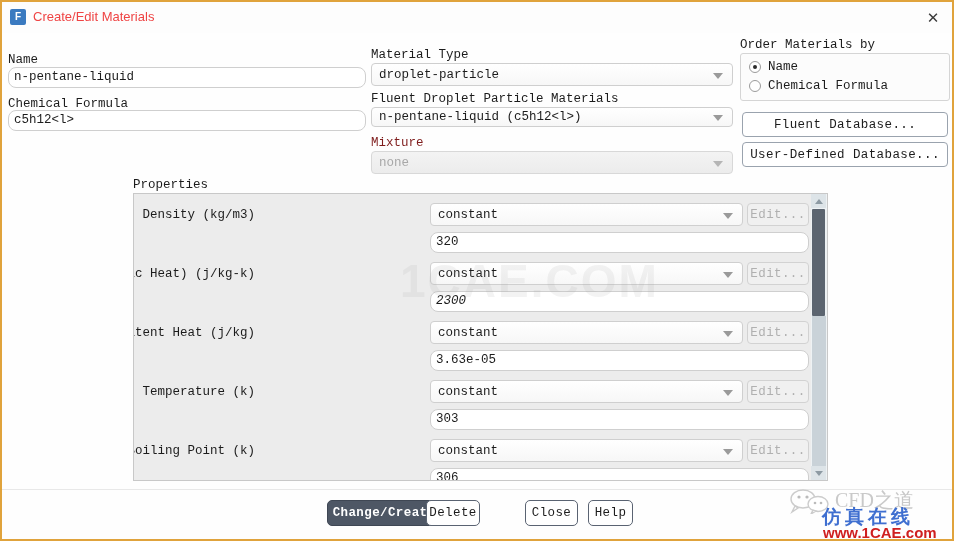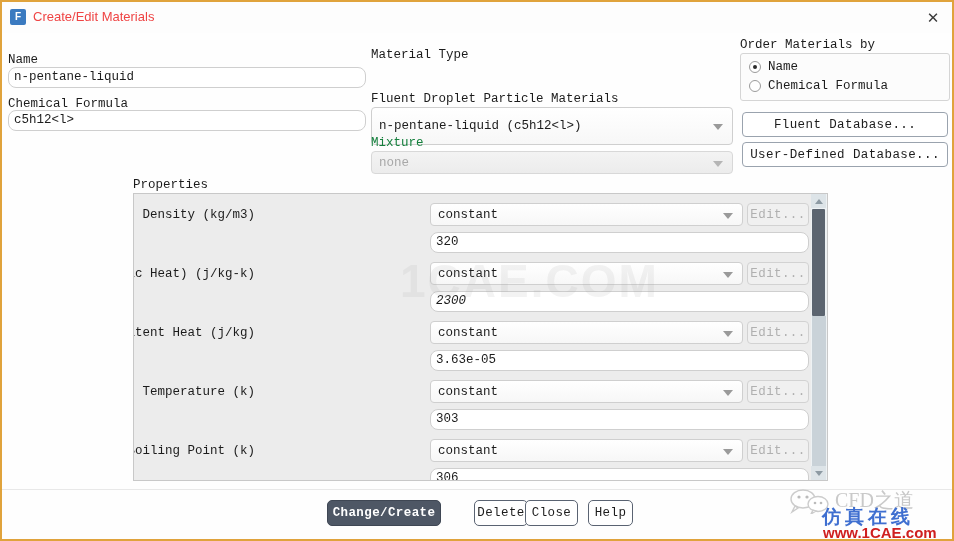--- a/index.html
+++ b/index.html
@@ -47,21 +47,21 @@
   }
 
   
   .lbl {
     position: absolute;
     font-family: "Liberation Mono", "DejaVu Sans Mono", monospace;
     font-size: 12.5px; color: #1c1c1c;
     white-space: nowrap;
     letter-spacing: 0px;
   }
-  .lbl.dim { color: #15803d; }
+  .lbl.dim { color: #7f1d1d; }
 
   
   .tinput {
     position: absolute;
     background: #ffffff;
     border: 1px solid #cfcfcf;
     border-radius: 8px;
     font-family: "Liberation Mono", "DejaVu Sans Mono", monospace;
     font-size: 12.5px; color: #1c1c1c;
     padding: 0 5px;
@@ -275,23 +275,27 @@
     <div class="close-btn">✕</div>
   </div>
 
   <div class="lbl" style="left:6px; top:51px;">Name</div>
   <div class="tinput" style="left:6px; top:65px; width:358px; height:21px;">n-pentane-liquid</div>
 
   <div class="lbl" style="left:6px; top:95px;">Chemical Formula</div>
   <div class="tinput" style="left:6px; top:108px; width:358px; height:21px;">c5h12&lt;l&gt;</div>
 
   <div class="lbl" style="left:369px; top:46px;">Material Type</div>
+  <div class="combo" style="left:369px; top:61px; width:362px; height:23px;">
+    <span class="ctext">droplet-particle</span>
+    <span class="arrow"></span>
+  </div>
 
   <div class="lbl" style="left:369px; top:90px;">Fluent Droplet Particle Materials</div>
-  <div class="combo" style="left:369px; top:105px; width:362px; height:38px;">
+  <div class="combo" style="left:369px; top:105px; width:362px; height:20px;">
     <span class="ctext">n-pentane-liquid (c5h12&lt;l&gt;)</span>
     <span class="arrow"></span>
   </div>
 
   <div class="lbl dim" style="left:369px; top:134px;">Mixture</div>
   <div class="combo disabled" style="left:369px; top:149px; width:362px; height:23px;">
     <span class="ctext">none</span>
     <span class="arrow"></span>
   </div>
 
@@ -360,21 +364,21 @@
     <div class="sb-arrow down">
         <i></i>
       </div>
   </div>
 
   <div class="wm-center">1CAE.COM</div>
 
   <div class="bottom-sep"></div>
 
   <div class="btn primary" style="left:325px; top:498px; width:114px; height:26px;">Change/Create</div>
-  <div class="btn" style="left:472px; top:498px; width:54px; height:26px;">Delete</div>
+  <div class="btn" style="left:424px; top:498px; width:54px; height:26px;">Delete</div>
   <div class="btn" style="left:523px; top:498px; width:53px; height:26px;">Close</div>
   <div class="btn" style="left:586px; top:498px; width:45px; height:26px;">Help</div>
 
   <div id="wm-brand">
     <svg class="wm-chat" viewBox="0 0 42 26">
       <ellipse cx="14" cy="11" rx="12" ry="9" fill="none" stroke="#cccccc" stroke-width="1.4"></ellipse>
       <path d="M6 18 L3 24 L9 20 Z" fill="none" stroke="#cccccc" stroke-width="1.4"></path>
       <circle cx="10" cy="9" r="1.6" fill="#bbbbbb"></circle>
       <circle cx="18" cy="9" r="1.6" fill="#bbbbbb"></circle>
       <ellipse cx="29" cy="16" rx="10" ry="7.5" fill="#ffffff" stroke="#cccccc" stroke-width="1.4"></ellipse>

